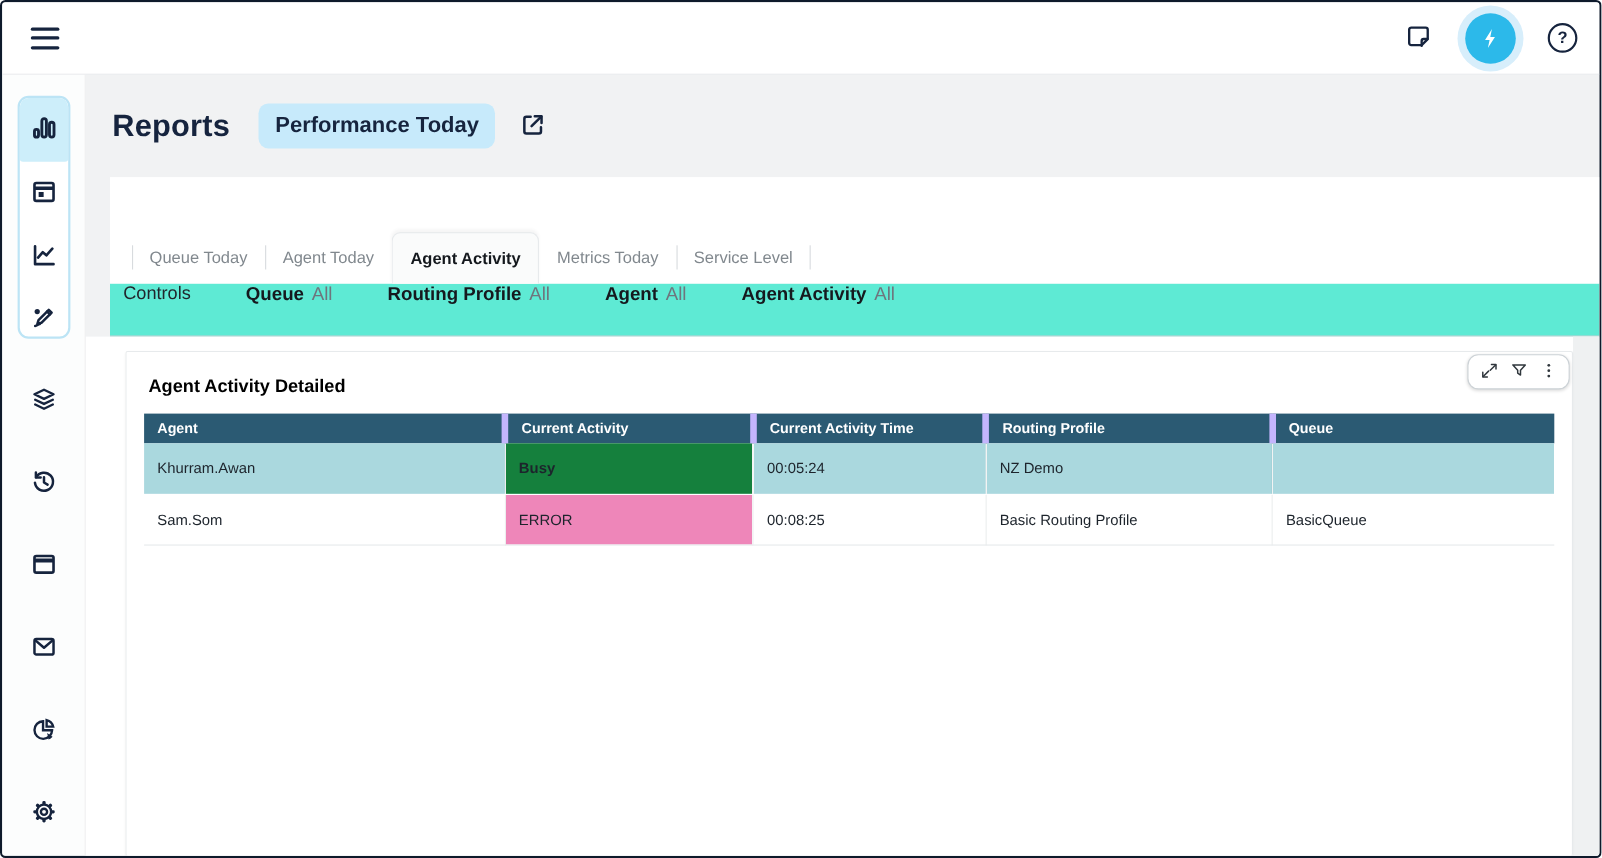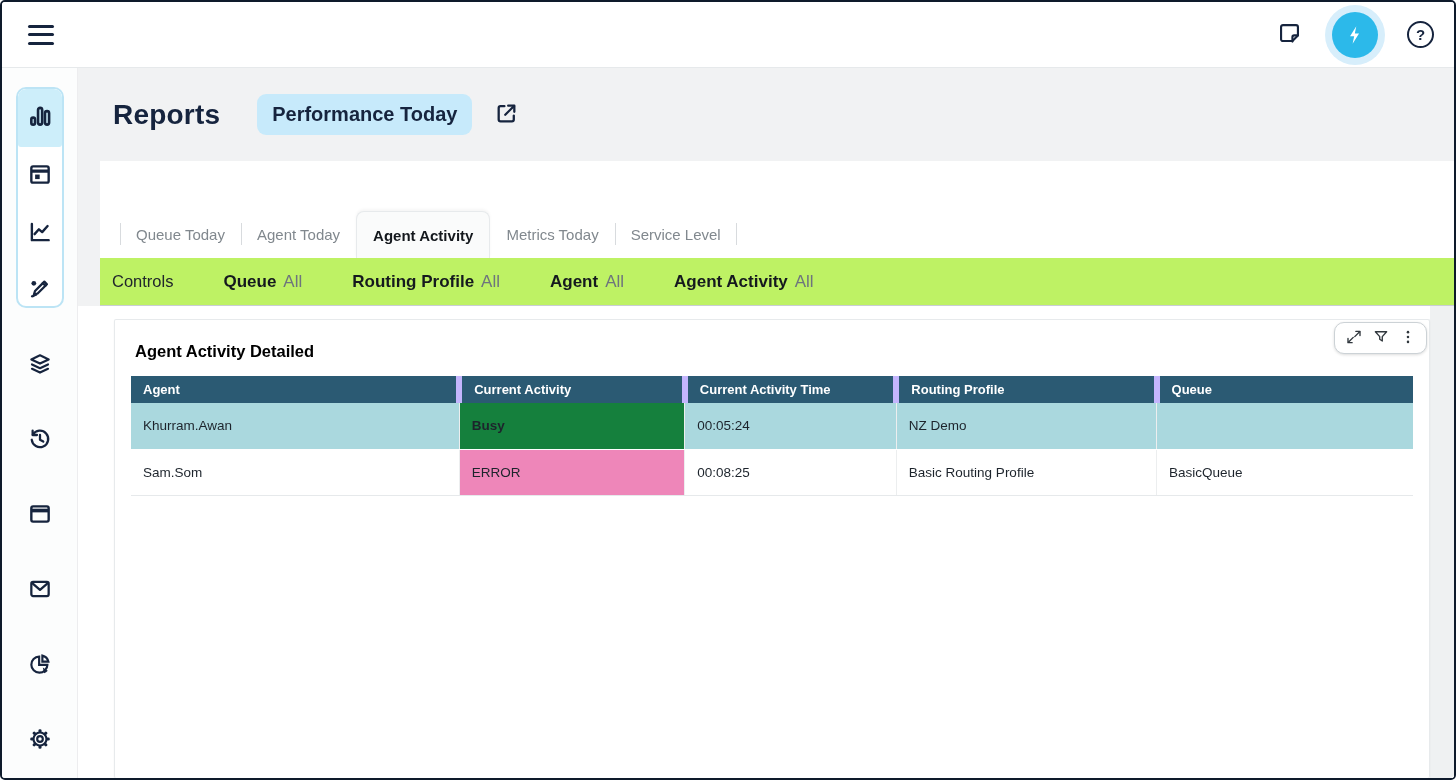--- a/index.html
+++ b/index.html
@@ -37,21 +37,21 @@
   .report-band{flex:0 0 97px;margin-left:22px;background:#fff;display:flex;align-items:flex-end;padding-left:20px;}
   .tabs{display:flex;align-items:stretch;height:47px;}
   .tab{display:flex;align-items:center;padding:0 16px;font-size:15px;color:#81888e;position:relative;cursor:pointer;background:transparent;border:none;}
   .tab::before{content:'';position:absolute;left:0;top:12px;height:22px;width:1px;background:#d8dbde;}
   .tab:last-child::after{content:'';position:absolute;right:0;top:12px;height:22px;width:1px;background:#d8dbde;}
   .tab.active{background:#fafbfb;border:1px solid #e7eaec;border-bottom:none;border-radius:8px 8px 0 0;color:#14181d;font-weight:bold;box-shadow:0 -2px 3px rgba(0,0,0,0.04);}
   .tab.active::before{display:none;}
   .tab.active + .tab::before{display:none;}
 
   
-  .controls-row{flex:0 0 48px;margin-left:22px;background:#bef264;border-bottom:1px solid #c9ced3;display:flex;align-items:center;padding-left:12px;}
+  .controls-row{flex:0 0 48px;margin-left:22px;background:#5eead4;border-bottom:1px solid #c9ced3;display:flex;padding-left:12px;}
   .controls-label{font-size:16.5px;color:#21262c;}
   .filter{margin-left:50px;font-size:17px;cursor:pointer;}
   .filter:first-of-type{margin-left:66px;}
   .filter .f-label{font-weight:bold;color:#15191e;}
   .filter .f-value{color:#6e757d;margin-left:7px;}
 
   
   .panel-region{flex:1;background:#fff;padding:13px 0 0 36px;position:relative;min-height:0;}
   .right-gutter{position:absolute;top:0;right:0;bottom:0;width:24px;background:#eff1f2;}
   .panel{background:#fff;border:1px solid #e7eaec;border-bottom:none;border-radius:2px;height:100%;margin-right:24px;padding:14px 16px 0;position:relative;box-shadow:0 1px 2px rgba(0,0,0,0.05);}
@@ -204,21 +204,21 @@
               <circle cx="12" cy="12" r="2.6" fill="none" stroke="#16243e" stroke-width="2"></circle>
             </svg>
           </span>
         </div>
       </div>
     </aside>
 
     <main class="content">
 
       <div class="page-header">
-        <h1 class="page-title" style="margin:11px;">Reports</h1>
+        <h1 class="page-title" style="margin:0;">Reports</h1>
         <span class="badge">Performance Today</span>
         <button class="iconbtn extlink">
           <span>
             <svg width="25" height="25" viewBox="0 0 24 24" fill="none" stroke="#16243e" stroke-width="2.2" stroke-linecap="round" stroke-linejoin="round">
               <path d="M10 5H6.3C5.3 5 4.5 5.8 4.5 6.8v10.9c0 1 .8 1.8 1.8 1.8h10.9c1 0 1.8-.8 1.8-1.8V14"></path>
               <path d="M13.6 4.5h5.9v5.9"></path>
               <path d="M19.2 4.8l-8.4 8.4"></path>
             </svg>
           </span>
         </button>

